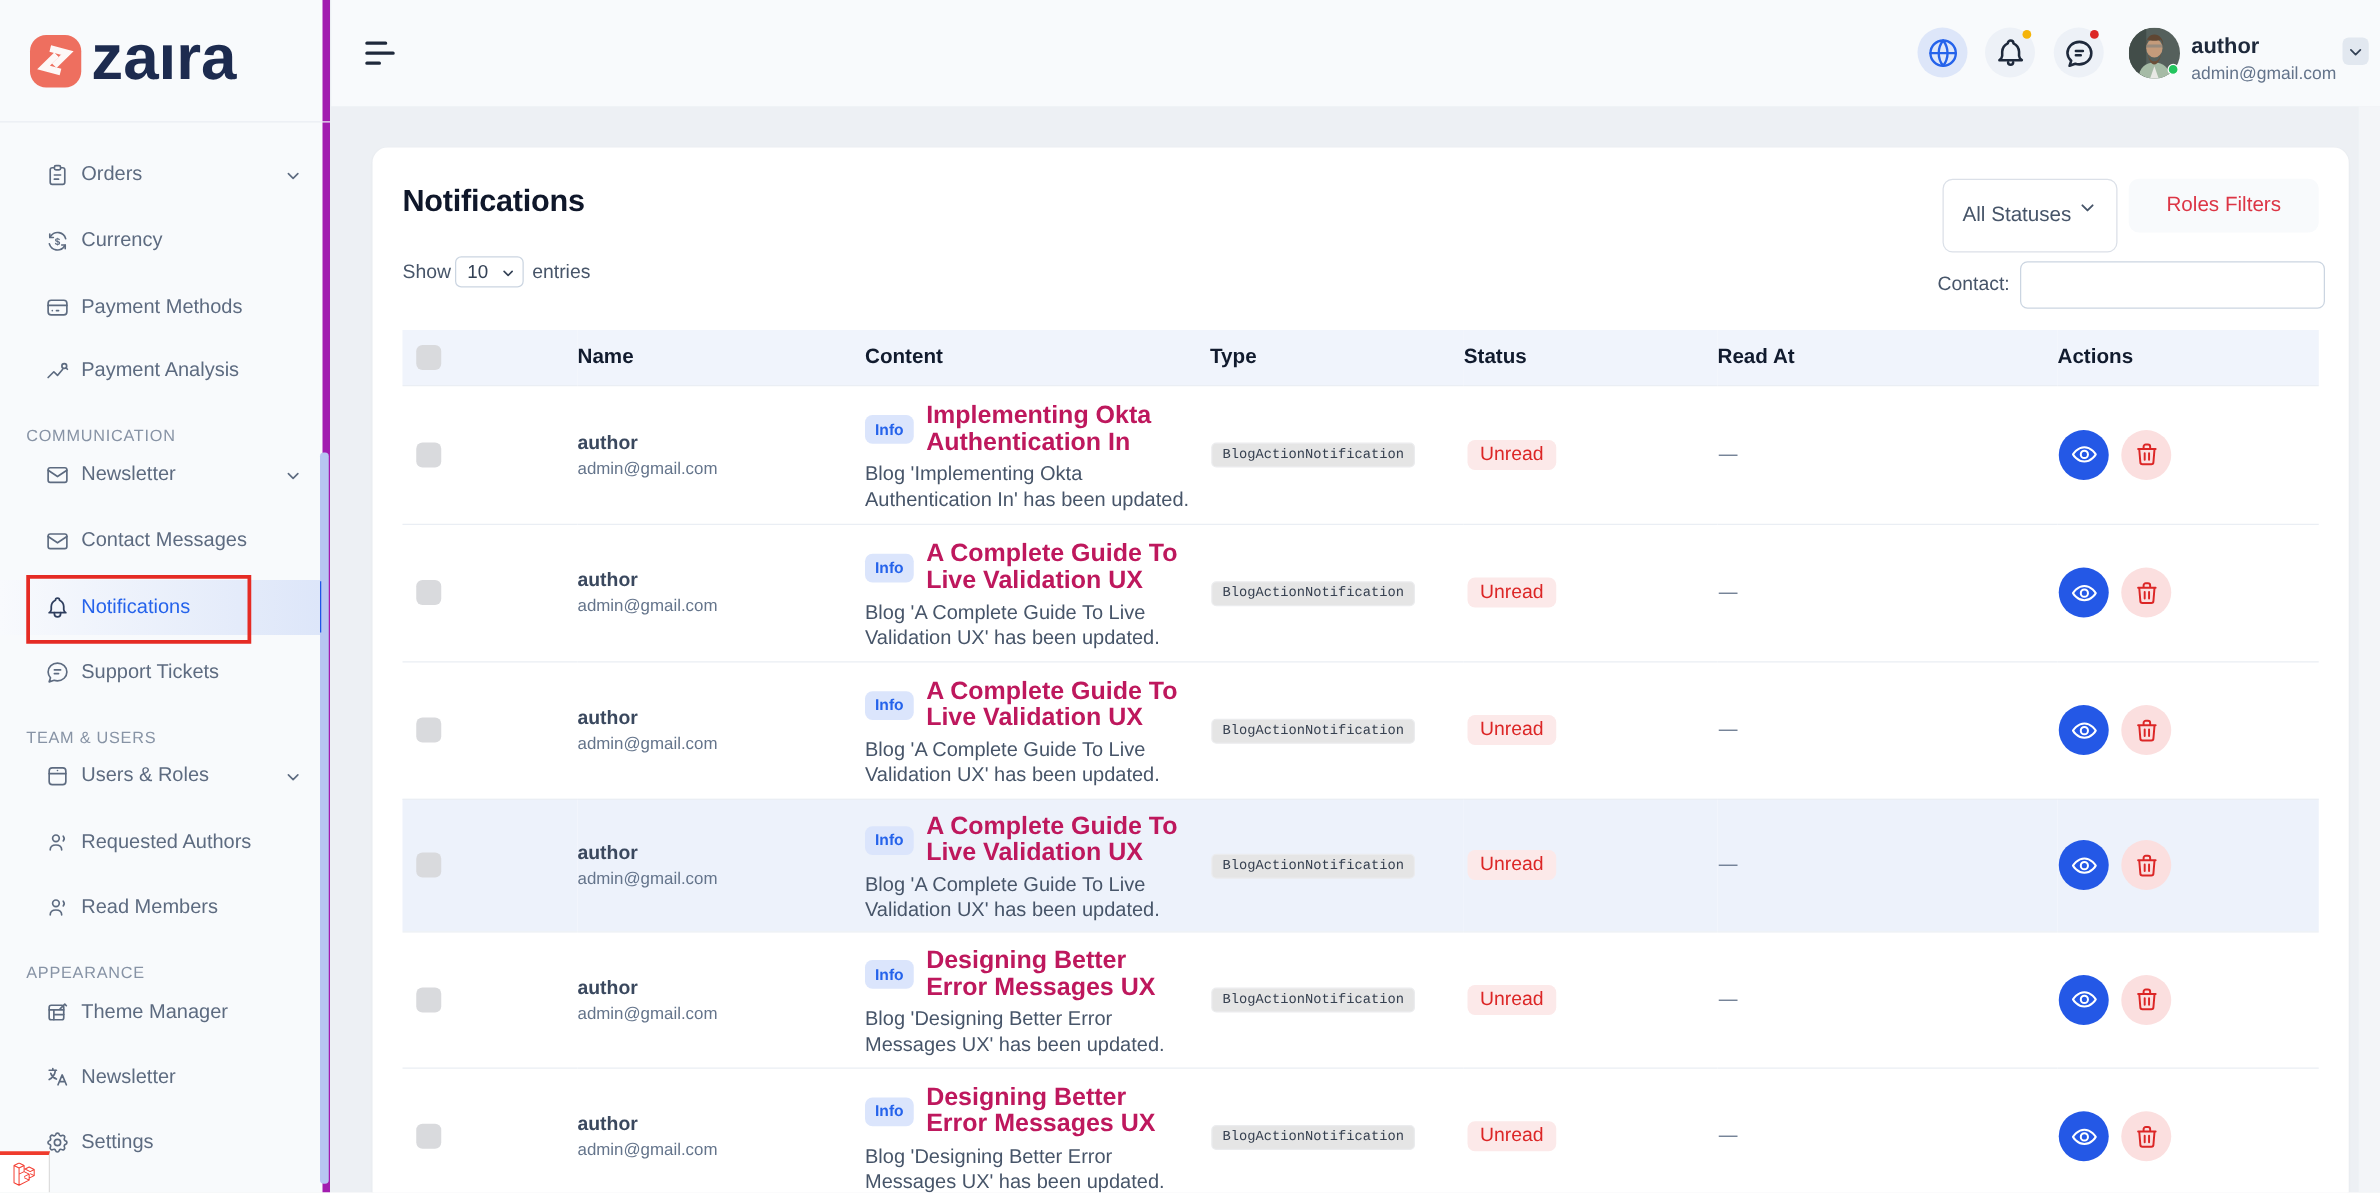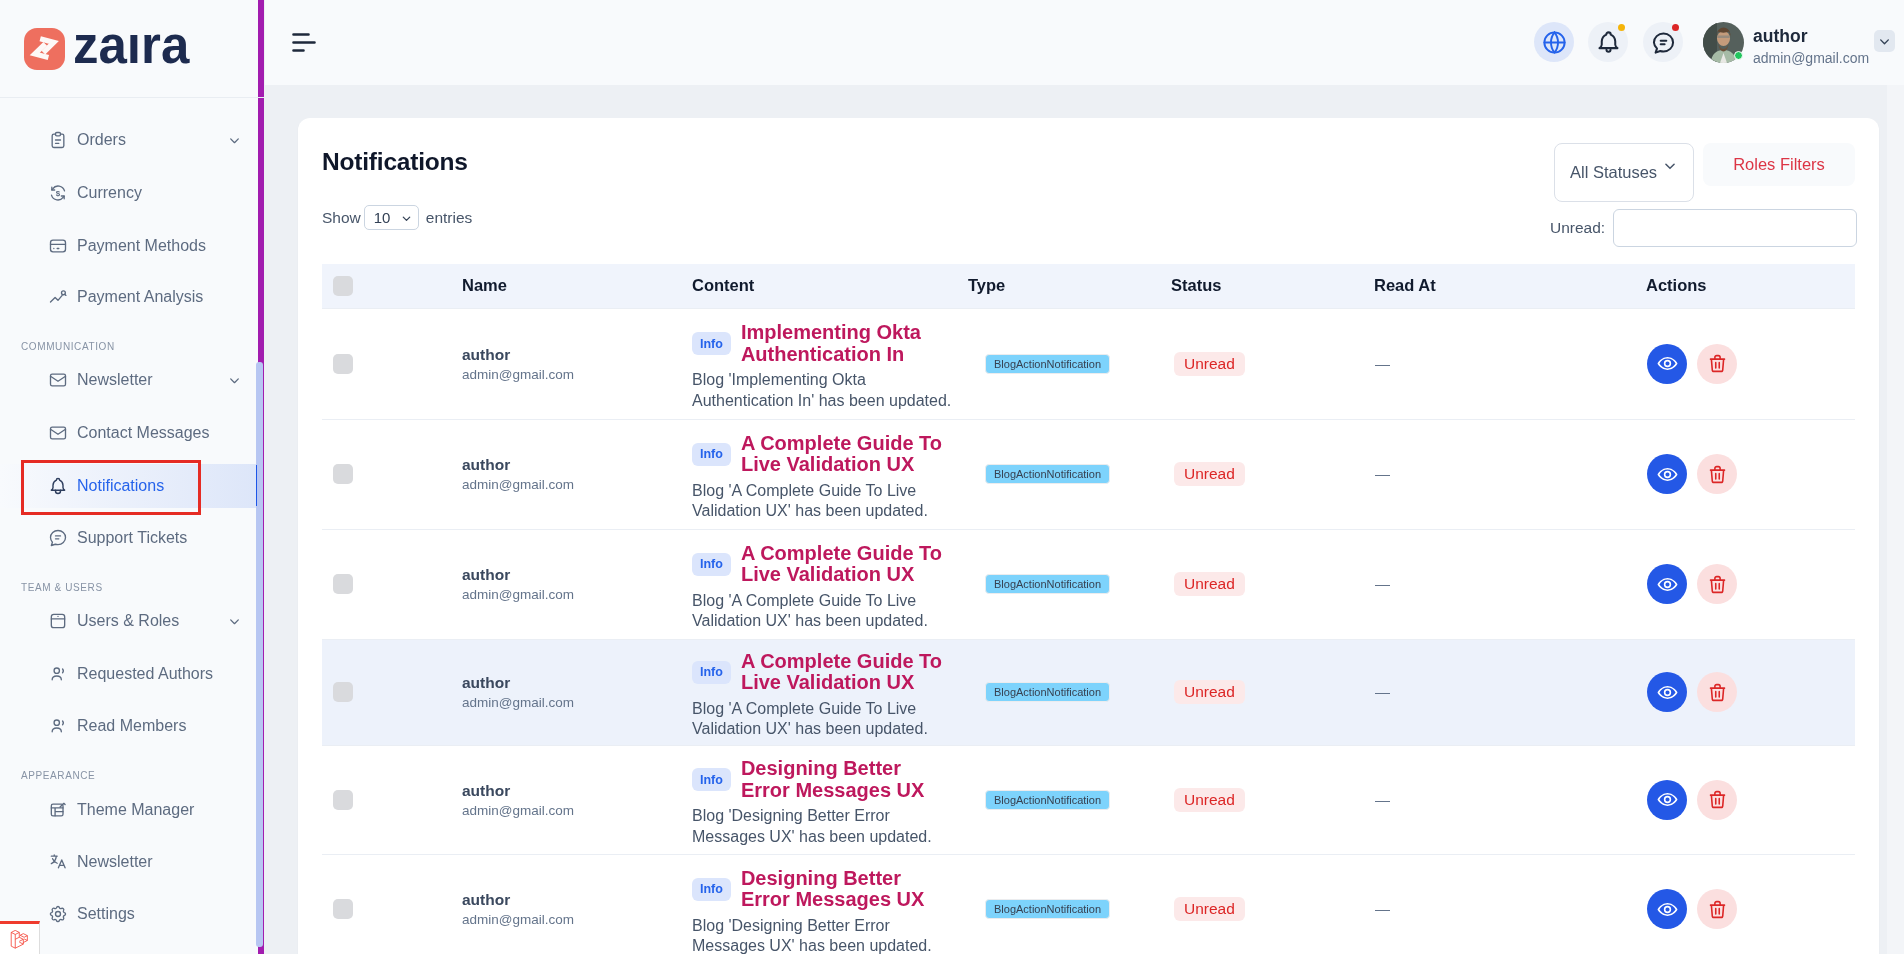--- a/index.html
+++ b/index.html
@@ -6,25 +6,25 @@
 html,body { width:1904px; height:954px; overflow:hidden; }
 body { position:relative; background:#edf0f4; font-family:"Liberation Sans",sans-serif; color:#334155; }
 
 
 #sidebar { position:absolute; left:0; top:0; width:264px; height:954px; background:#f8fafc; border-right:6px solid #a21caf; z-index:5; }
 #logo { position:absolute; left:24px; top:28px; display:flex; align-items:center; }
 #logo .mark { width:41px; height:42px; background:#ee6f5f; border-radius:13px; position:relative; }
 #logo .word { font-size:51px; font-weight:700; color:#1d2b4f; letter-spacing:0px; margin-left:8px; line-height:40px; margin-top:-7px; }
 #logo-div { position:absolute; left:0; top:97px; width:264px; height:1px; background:#e9edf2; }
 .sbthumb { position:absolute; left:256px; top:362px; width:7px; height:585px; background:#b7c6f2; border-radius:3px; }
-.navitem { position:absolute; left:0; width:256px; height:44px; display:flex; align-items:center;padding-left:12px; }
+.navitem { position:absolute; left:0; width:256px; height:44px; display:flex; align-items:center; }
 .navitem .ic { width:20px; height:20px; margin-left:36px; flex:none; }
 .navitem .tx { margin-left:9px; font-size:16px; color:#5d6b80; }
 .navitem .chev { position:absolute; left:228px; top:50%; margin-top:-6px; }
-.navlabel { position:absolute; left:21px; font-size:10px; font-weight:400; letter-spacing:0.6px; color:#8793a5; }
+.navlabel { position:absolute; left:21px; font-size:13px; font-weight:400; letter-spacing:0.6px; color:#8793a5; }
 .navitem.active { background:linear-gradient(90deg, #f8fafd 0%, #dde6f9 100%); }
 .navitem.active .tx { color:#2563eb; }
 .activebar { position:absolute; left:254px; top:465px; width:3px; height:41px; background:#1d56e8; }
 .redbox { position:absolute; left:21px; top:460px; width:180px; height:55px; border:3px solid #e52b24; z-index:9; }
 #debugbox { position:absolute; left:0; top:921px; width:40px; height:33px; background:#fff; border-top:3px solid #ef3b2d; border-right:1px solid #ddd; z-index:8; }
 
 
 #topbar { position:absolute; left:265px; top:0; width:1639px; height:85px; background:#f8fafc; }
 #burger { position:absolute; left:27px; top:31px; }
 .circ { position:absolute; top:22px; width:40px; height:40px; border-radius:50%; background:#edf1f7; display:flex; align-items:center; justify-content:center; }
@@ -56,21 +56,21 @@
 #tbl tbody tr:nth-child(4) td { height:106px; }
 #tbl tbody tr:nth-child(5) td { height:109px; }
 #tbl tr.hl td { background:#edf2fb; }
 .cbx { width:20px; height:20px; background:#d9dadd; border-radius:5px; margin-left:11px; }
 .nm { font-size:15.5px; font-weight:700; color:#3a485e; }
 .em { font-size:13.5px; color:#64748b; margin-top:3px; }
 .ctitle { display:flex; align-items:center; margin-top:6px; }
 .ibadge { flex:none; background:#dbe5fc; color:#2563eb; font-size:12.5px; font-weight:700; padding:4.5px 8px; border-radius:6px; margin-right:10px; }
 .ctitle b { font-size:20px; color:#be185d; line-height:21.5px; max-width:205px; }
 .cbody { font-size:16px; color:#475569; line-height:20.5px; max-width:264px; margin-top:5px; }
-.tbadge { display:inline-block; background:#7dd3fc; border:1px solid #ebecee; border-radius:4px; font-family:Liberation Sans, sans-serif; font-size:11px; color:#374151; padding:3px 8px; margin-left:17px; }
+.tbadge { display:inline-block; background:#e5e5e5; border:1px solid #ebecee; border-radius:4px; font-family:Liberation Mono, monospace; font-size:11px; color:#374151; padding:3px 8px; margin-left:1px; }
 .ubadge { display:inline-block; background:#fce9e9; border-radius:6px; font-size:15.5px; color:#dc2626; padding:3px 10px; margin-left:3px; }
 .dash { color:#64748b; font-size:15px; margin-left:1px; }
 .act { display:flex; align-items:center; }
 .abtn { width:40px; height:40px; border-radius:50%; display:flex; align-items:center; justify-content:center; }
 .abtn.view { background:#2458e6; margin-left:1px; }
 .abtn.del { background:#fbdfdf; margin-left:10px; }
 </style>
 </head>
 <body>
 
@@ -270,21 +270,21 @@
   <div id="resetbtn">Roles Filters</div>
   <div id="showrow">Show
     <div id="showsel">
         <span>10</span>
         <svg style="position:absolute;right:6px;top:7px" width="11" height="11" viewBox="0 0 24 24" fill="none" stroke="#334155" stroke-width="2.8" stroke-linecap="round" stroke-linejoin="round">
           <path d="M5 9l7 7 7-7"></path>
         </svg>
       </div>
     entries</div>
   <div id="searchrow">
-      <span id="searchlab">Unread:</span>
+      <span id="searchlab">Contact:</span>
       <div id="searchinp"></div>
     </div>
   <table id="tbl">
     <colgroup>
         <col style="width:140px">
         <col style="width:230px">
         <col style="width:276px">
         <col style="width:203px">
         <col style="width:203px">
         <col style="width:272px">

